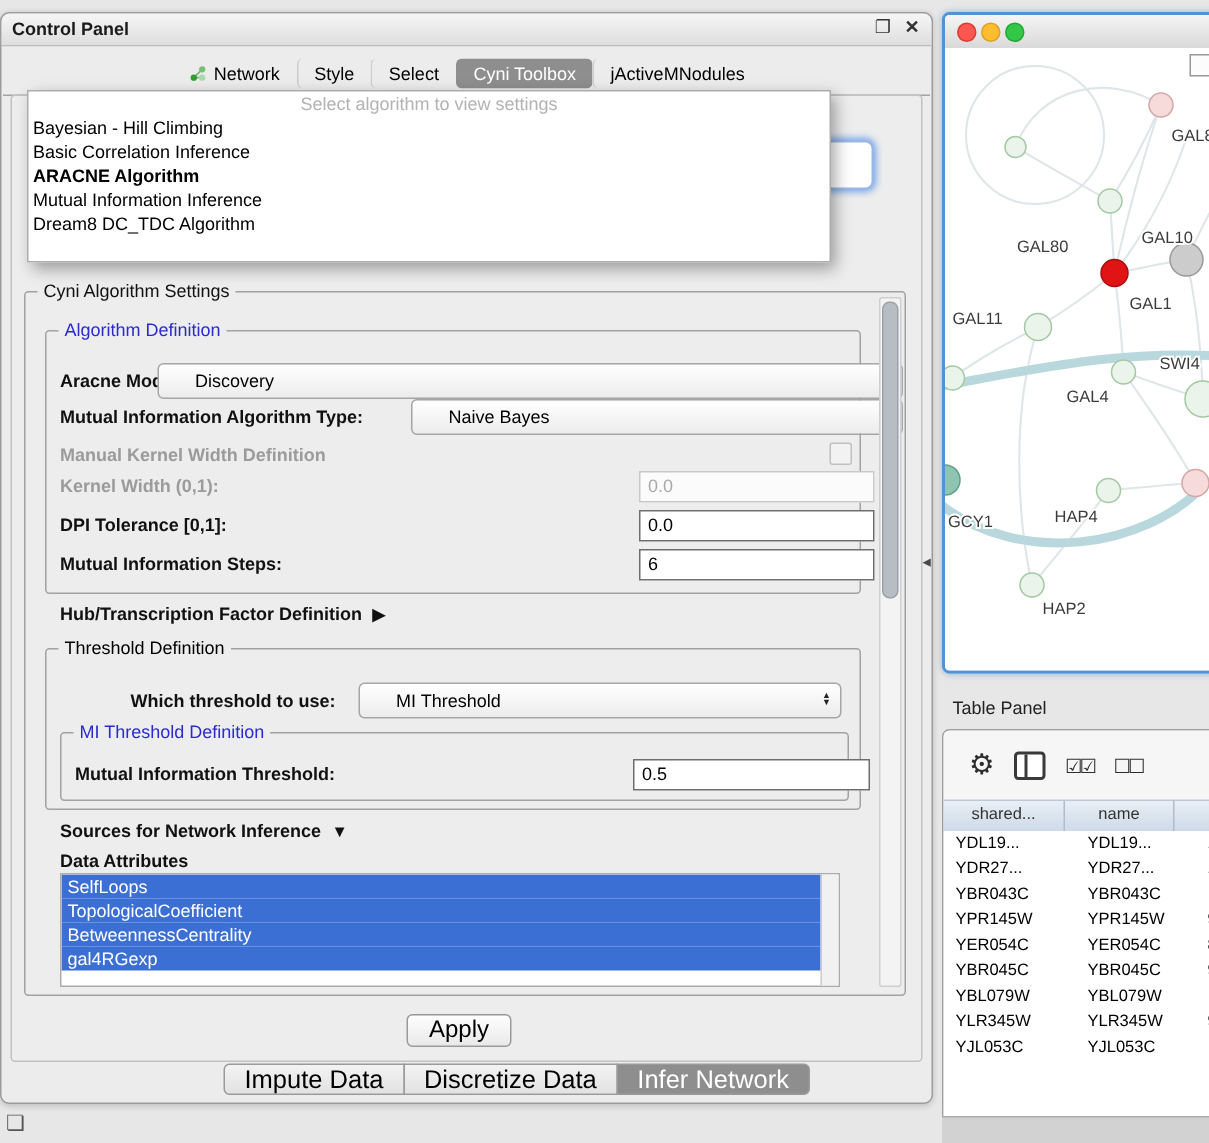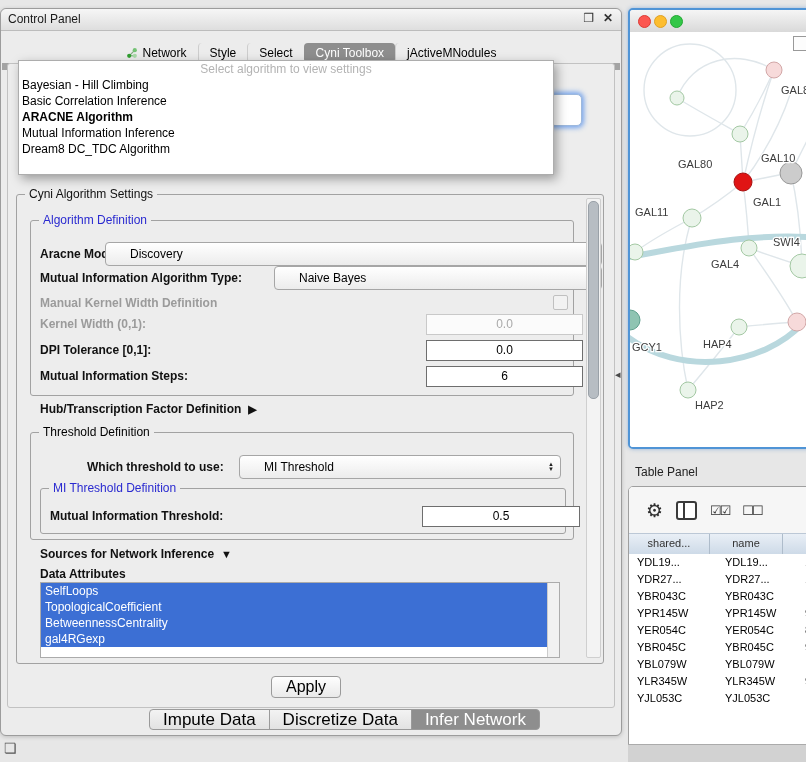--- a/index.html
+++ b/index.html
@@ -3,24 +3,24 @@
 <meta charset="utf-8">
 <style>
   html,body{margin:0;padding:0}
   body{width:806px;height:762px;background:#e7e7e7;font-family:"Liberation Sans",sans-serif}
   #app{position:relative;width:806px;height:762px;overflow:hidden;background:#e7e7e7;font-size:12px;color:#111}
   svg{font-family:"Liberation Sans",sans-serif}
 
   
   .cp{position:absolute;left:0;top:8px;width:620px;height:726px;background:#ececec;border:1px solid #9c9c9c;border-radius:6px;box-shadow:0 1px 4px rgba(0,0,0,.18)}
   .cp-titlebar{position:absolute;left:0;top:0;right:0;height:21px;background:linear-gradient(#f6f6f6,#dedede);border-bottom:1px solid #bcbcbc;border-radius:6px 6px 0 0}
-  .cp-title{position:absolute;left:7px;top:3px;font-size:12px;font-weight:normal;color:#1a1a1a}
+  .cp-title{position:absolute;left:7px;top:3px;font-size:12px;font-weight:bold;color:#1a1a1a}
   .cp-winbtns{position:absolute;right:8px;top:2px;display:flex;gap:9px;font-size:12px;color:#333}
   .wb.bold{font-weight:bold}
-  .cp-tabs{position:absolute;left:1px;right:1px;top:30px;height:24px;display:flex;justify-content:center;align-items:flex-end;border-bottom:7px solid #a3a3a3}
+  .cp-tabs{position:absolute;left:1px;right:1px;top:30px;height:24px;display:flex;justify-content:center;align-items:flex-start;border-bottom:1px solid #a3a3a3}
   .tab{display:flex;align-items:center;gap:5px;font-size:12px;color:#000;padding:3px 11px;border-radius:4px}
   .tab:not(:first-child){border-left:1px solid #cdcdcd}
   .tab.active{background:#8e8e8e;color:#fff;border-left-color:transparent}
   .cp-content{position:absolute;left:6px;top:54px;width:606px;height:643px;background:#ededed;border:1px solid #c2c2c2;border-radius:3px}
 
   
   .tgroup{position:absolute;border:1px solid #a2a2a2;border-radius:3px}
   .tlabel{position:absolute;top:-8px;left:8px;background:#ededed;padding:0 4px;font-size:12px;color:#111;white-space:nowrap}
   .tlabel.blue{color:#2a2ad0}
   .tlabel.green{color:#000000}
@@ -30,21 +30,21 @@
   .g-mithr{left:32px;top:424px;width:524px;height:44px}
 
   .flabel{position:absolute;font-size:12px;font-weight:bold;color:#111;white-space:nowrap}
   .flabel.disabled{color:#9b9b9b}
   .tri{margin-left:7px;font-size:11px}
 
   .combo{position:absolute;height:22px;border:1px solid #a6a6a6;border-radius:4px;background:linear-gradient(#ffffff,#ececec);display:flex;align-items:center;font-size:12px;color:#000;padding:0 6px 0 24px}
   .combo .ctext{flex:1;overflow:hidden;white-space:nowrap}
   .updown{display:flex;flex-direction:column;align-items:center;font-size:6px;line-height:5px;color:#222}
 
-  .tfield{position:absolute;height:19px;border:1px solid #6e6e6e;background:#fff;font-size:12px;text-align:center;padding:0 5px;line-height:18px;color:#000}
+  .tfield{position:absolute;height:19px;border:1px solid #6e6e6e;background:#fff;font-size:12px;text-align:left;padding:0 5px;line-height:18px;color:#000}
   .tfield.disabled{border-color:#c9c9c9;background:#fbfbfb;color:#a9a9a9}
   .checkbox{position:absolute;width:13px;height:13px;border:1px solid #c0c0c0;background:#f2f2f2;border-radius:2px}
 
   .list{position:absolute;left:32px;top:518px;width:518px;height:74px;background:#fff;border:1px solid #ababab}
   .list-items{position:absolute;left:0;top:0;right:11px;bottom:0;overflow:hidden}
   .list-item{height:16px;line-height:16px;background:#3c6fd4;color:#fff;font-size:12px;padding-left:4px;white-space:nowrap}
   .list-vsb{position:absolute;top:0;right:0;width:11px;bottom:0;background:#f1f1f1;border-left:1px solid #ccc}
 
   .vsb{position:absolute;left:578px;top:134px;width:13px;height:458px;background:#f3f3f3;border:1px solid #cfcfcf;border-radius:2px}
   .vsb-thumb{position:absolute;left:1px;top:2px;width:9px;height:196px;background:#b7bdc3;border:1px solid #9aa1a8;border-radius:5px}

